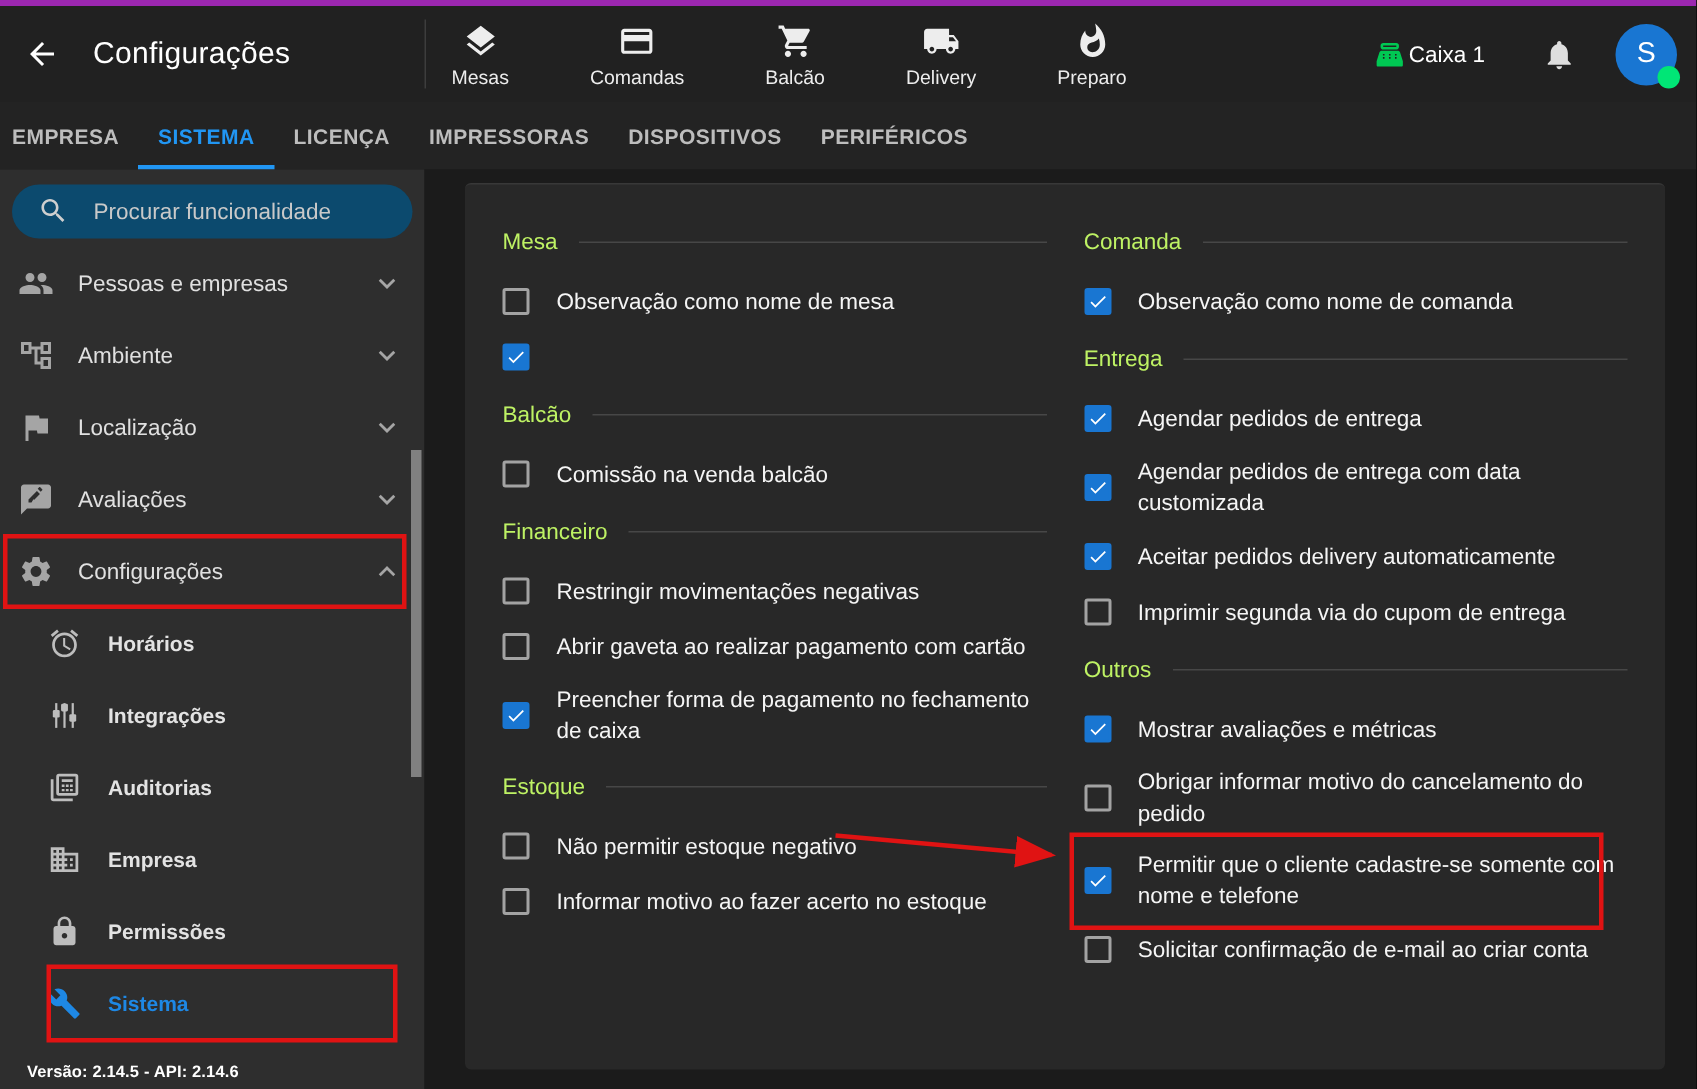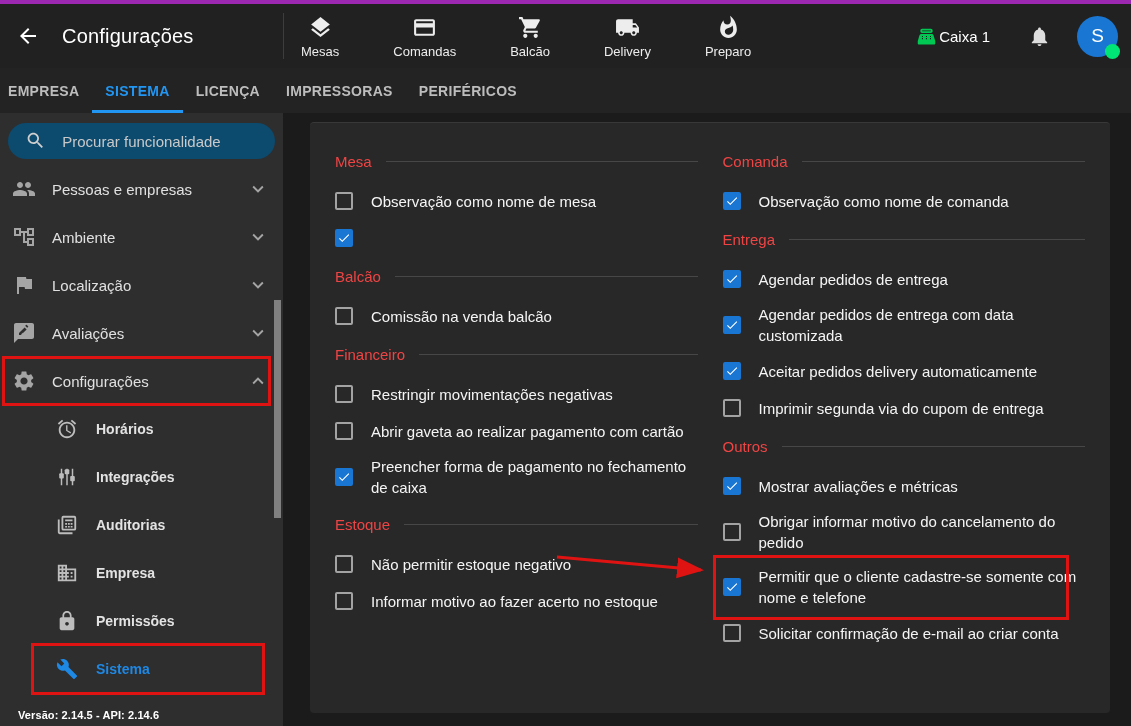--- a/index.html
+++ b/index.html
@@ -53,38 +53,38 @@
   .search .sicon{position:absolute;left:17px;top:7px;}
   .search .sicon svg{width:21px;height:21px;fill:#cfcfcf;}
   .searchfield{width:100%;height:100%;background:transparent;border:none;outline:none;
     text-align:center;font-size:15px;color:#e0e0e0;font-family:"Liberation Sans",sans-serif;}
   .searchfield::placeholder{color:#c9c9c9;opacity:1;}
   .mi{position:relative;height:48px;display:flex;align-items:center;padding:0 14px 0 12px;cursor:pointer;}
   .mi .micon svg{width:24px;height:24px;fill:#a5a5a5;}
   .mi .mlbl{margin-left:16px;font-size:15px;font-weight:500;color:#e0e0e0;}
   .mi .chev{margin-left:auto;}
   .mi .chev svg{width:22px;height:22px;fill:#a5a5a5;}
-  .smi{position:relative;height:48px;display:flex;align-items:center;padding-left:56px;cursor:pointer;}
+  .smi{position:relative;height:48px;display:flex;align-items:center;padding-left:32px;cursor:pointer;}
   .smi .micon svg{width:22px;height:22px;fill:#bdbdbd;}
   .smi .mlbl{margin-left:18px;font-size:14px;font-weight:700;color:#e3e3e3;}
   .smi.activeblue .micon svg{fill:#1e88e5;}
   .smi.activeblue .mlbl{color:#1e88e5;}
   .mi.redframe::after{content:"";position:absolute;inset:-1px 12px -1px 2px;border:3px solid var(--red);pointer-events:none;}
   .smi.redframe::after{content:"";position:absolute;inset:-2px 18px -2px 31px;border:3px solid var(--red);pointer-events:none;}
   .version{position:absolute;left:18px;bottom:5px;font-size:11px;font-weight:700;color:#fff;letter-spacing:.1px;}
   .sscroll{position:absolute;right:2px;top:187px;width:7px;height:218px;background:#808080;}
 
   
   .main{position:absolute;top:113px;left:283px;right:0;bottom:0;background:var(--mainbg);}
   .card{position:absolute;left:27px;top:9px;width:800px;height:591px;background:var(--card);
     border-radius:4px;border-top:1px solid #383838;padding:26px 25px;overflow:hidden;
     display:grid;grid-template-columns:1fr 1fr;column-gap:25px;align-content:start;}
   .shead{display:flex;align-items:center;margin:16px 0 18px 0;height:20px;}
   .shead:first-child{margin-top:2px;}
-  .shead .t{font-size:15px;color:#ef4444;flex:none;}
+  .shead .t{font-size:15px;color:#bef264;flex:none;}
   .shead .line{flex:1;height:1px;background:#474747;margin-left:14px;}
   .item{display:flex;align-items:center;gap:18px;margin-bottom:13px;min-height:24px;
     font-size:15px;line-height:21px;color:#f5f5f5;cursor:pointer;}
   .cb{flex:none;width:18px;height:18px;border:2px solid #a3a3a3;border-radius:2px;
     display:flex;align-items:center;justify-content:center;background:transparent;}
   .cb .check{display:none;width:14px;height:14px;fill:#fff;}
   .cb.checked{background:var(--cbblue);border-color:var(--cbblue);}
   .cb.checked .check{display:block;}
   .item.highlight{position:relative;}
   .item.highlight::after{content:"";position:absolute;inset:-11px 16px -12px -10px;
@@ -174,20 +174,21 @@
         <span class="dot"></span>
       </div>
     </div>
   </header>
 
   <div class="tabbar">
     <div class="tab">EMPRESA</div>
     <div class="tab active">SISTEMA</div>
     <div class="tab">LICENÇA</div>
     <div class="tab">IMPRESSORAS</div>
+    <div class="tab">DISPOSITIVOS</div>
     <div class="tab">PERIFÉRICOS</div>
   </div>
 
   <aside class="sidebar">
     <div class="search">
       <span class="sicon">
         <svg viewBox="0 0 24 24">
             <path d="M15.5 14h-.79l-.28-.27C15.41 12.59 16 11.11 16 9.5 16 5.91 13.09 3 9.5 3S3 5.91 3 9.5 5.91 16 9.5 16c1.61 0 3.09-.59 4.23-1.57l.27.28v.79l5 4.99L20.49 19l-4.99-5zm-6 0C7.01 14 5 11.99 5 9.5S7.01 5 9.5 5 14 7.01 14 9.5 11.99 14 9.5 14z"></path>
           </svg>
       </span>

